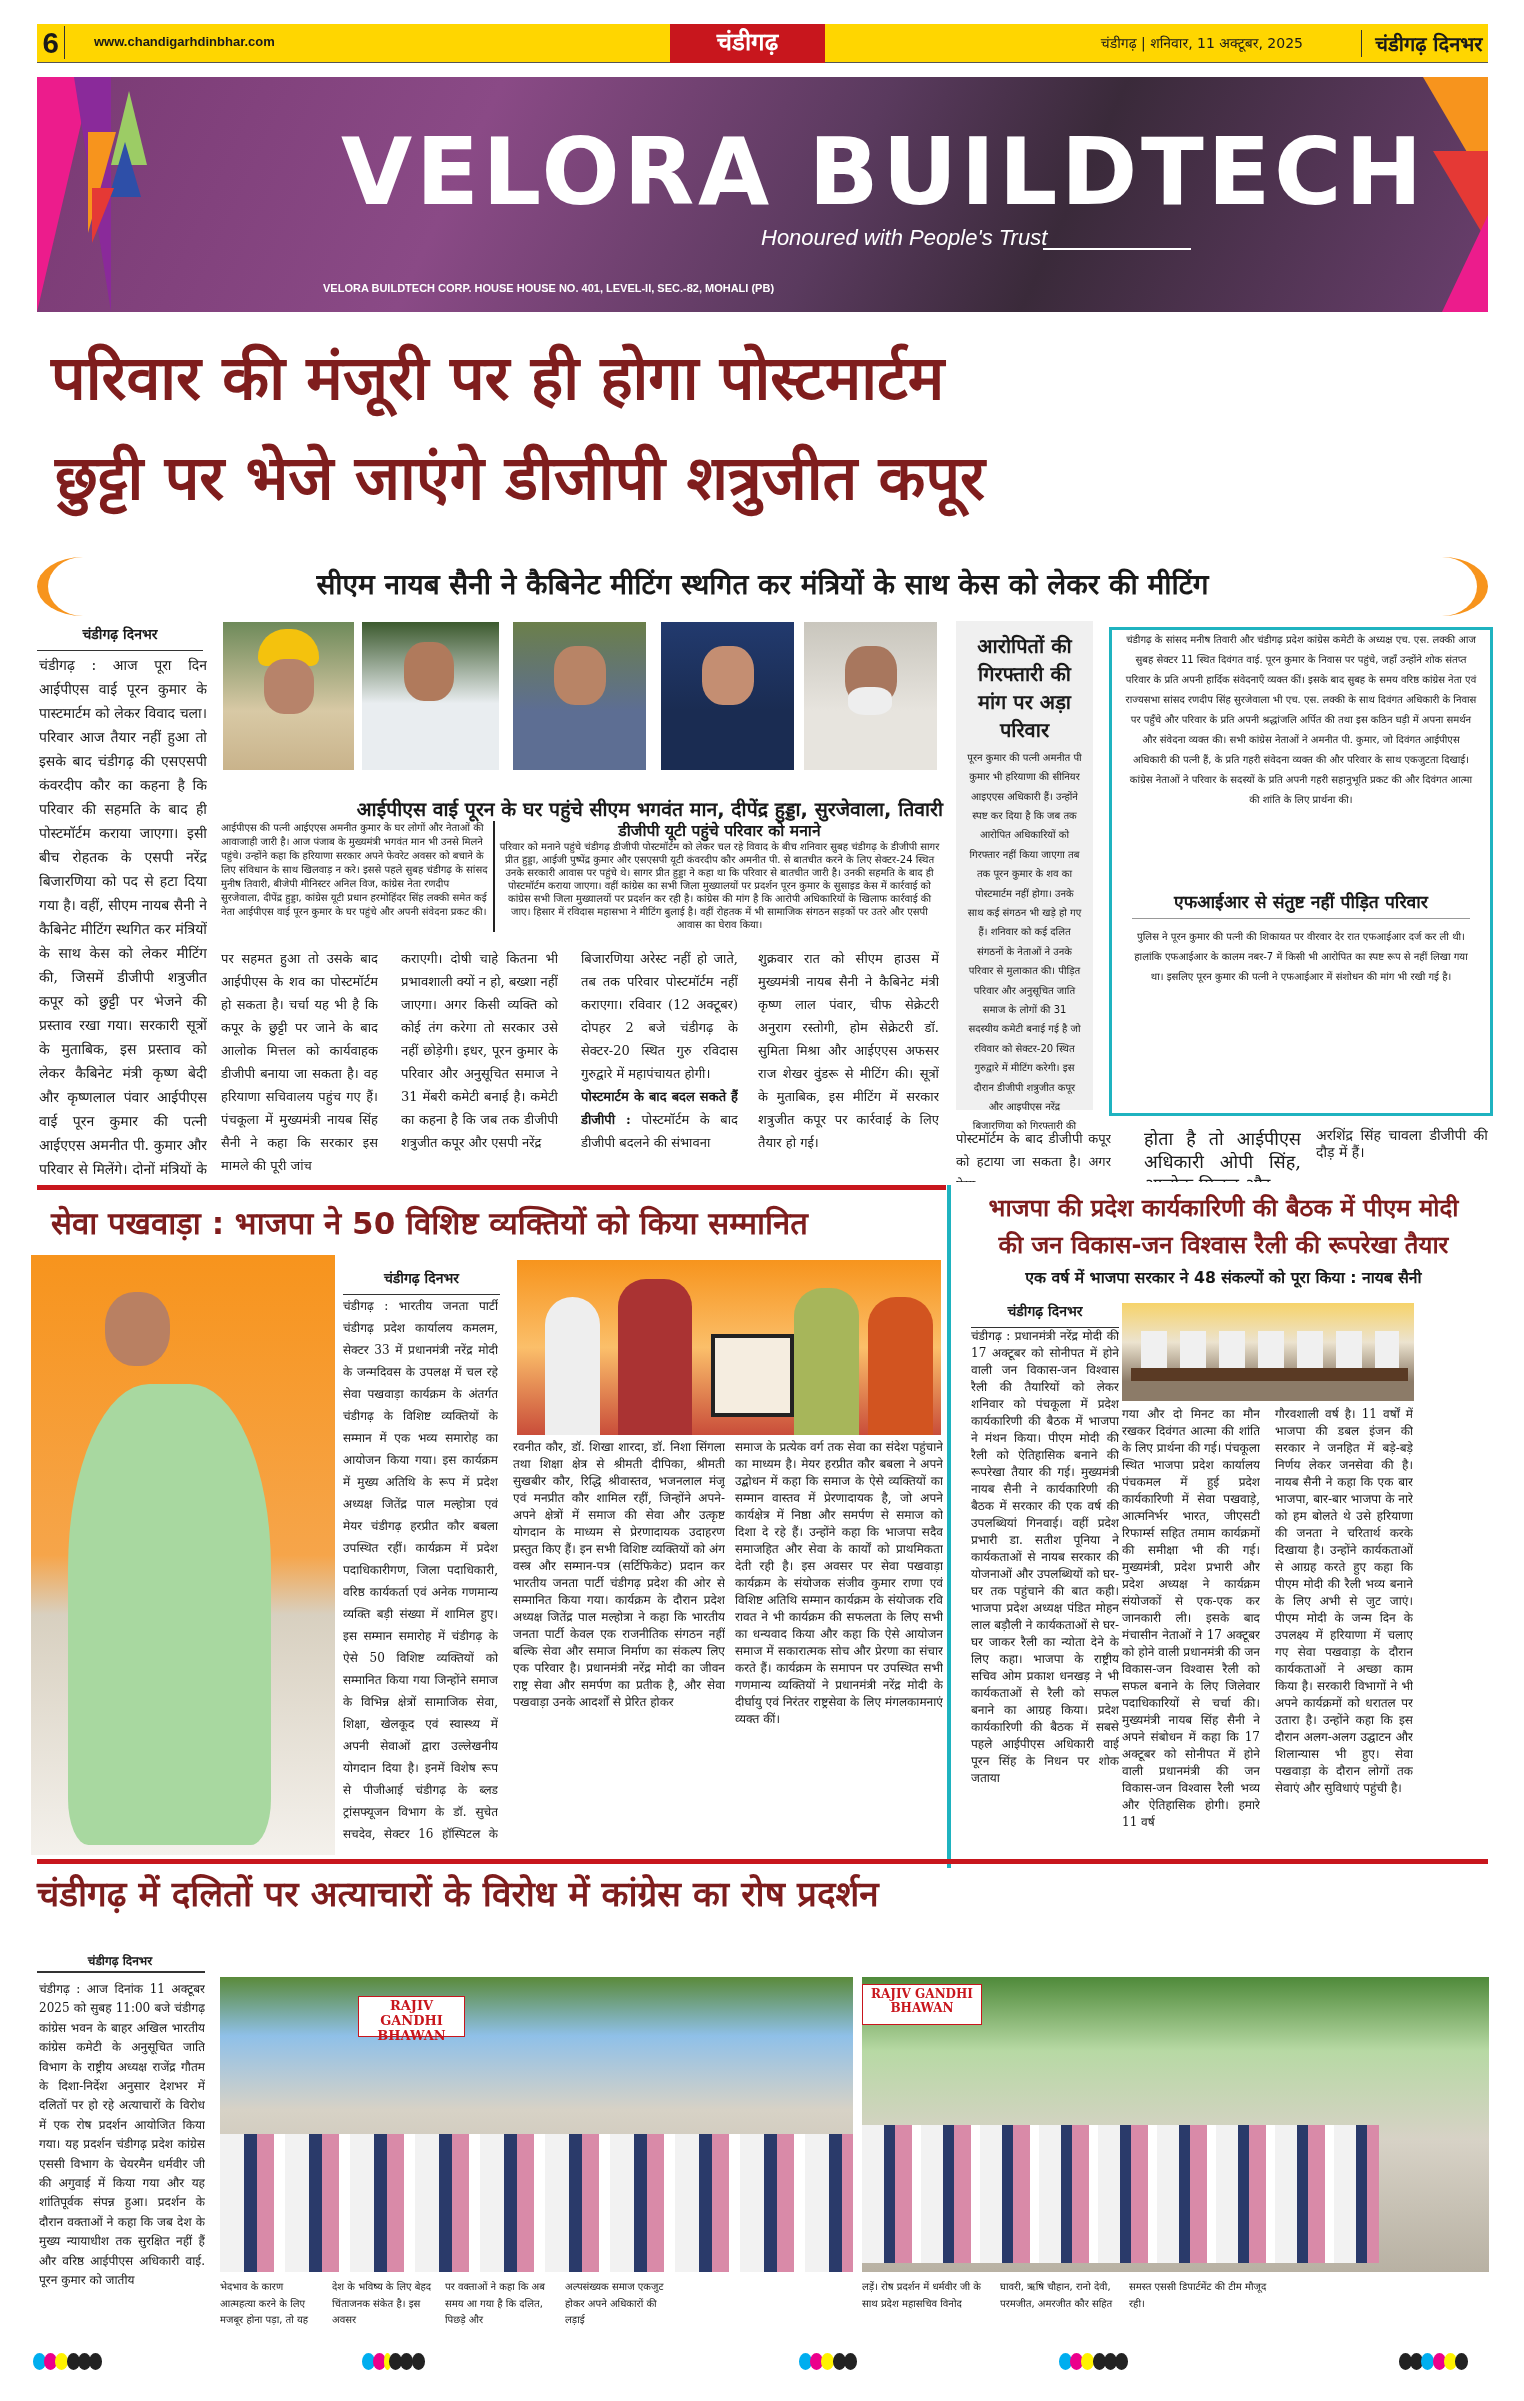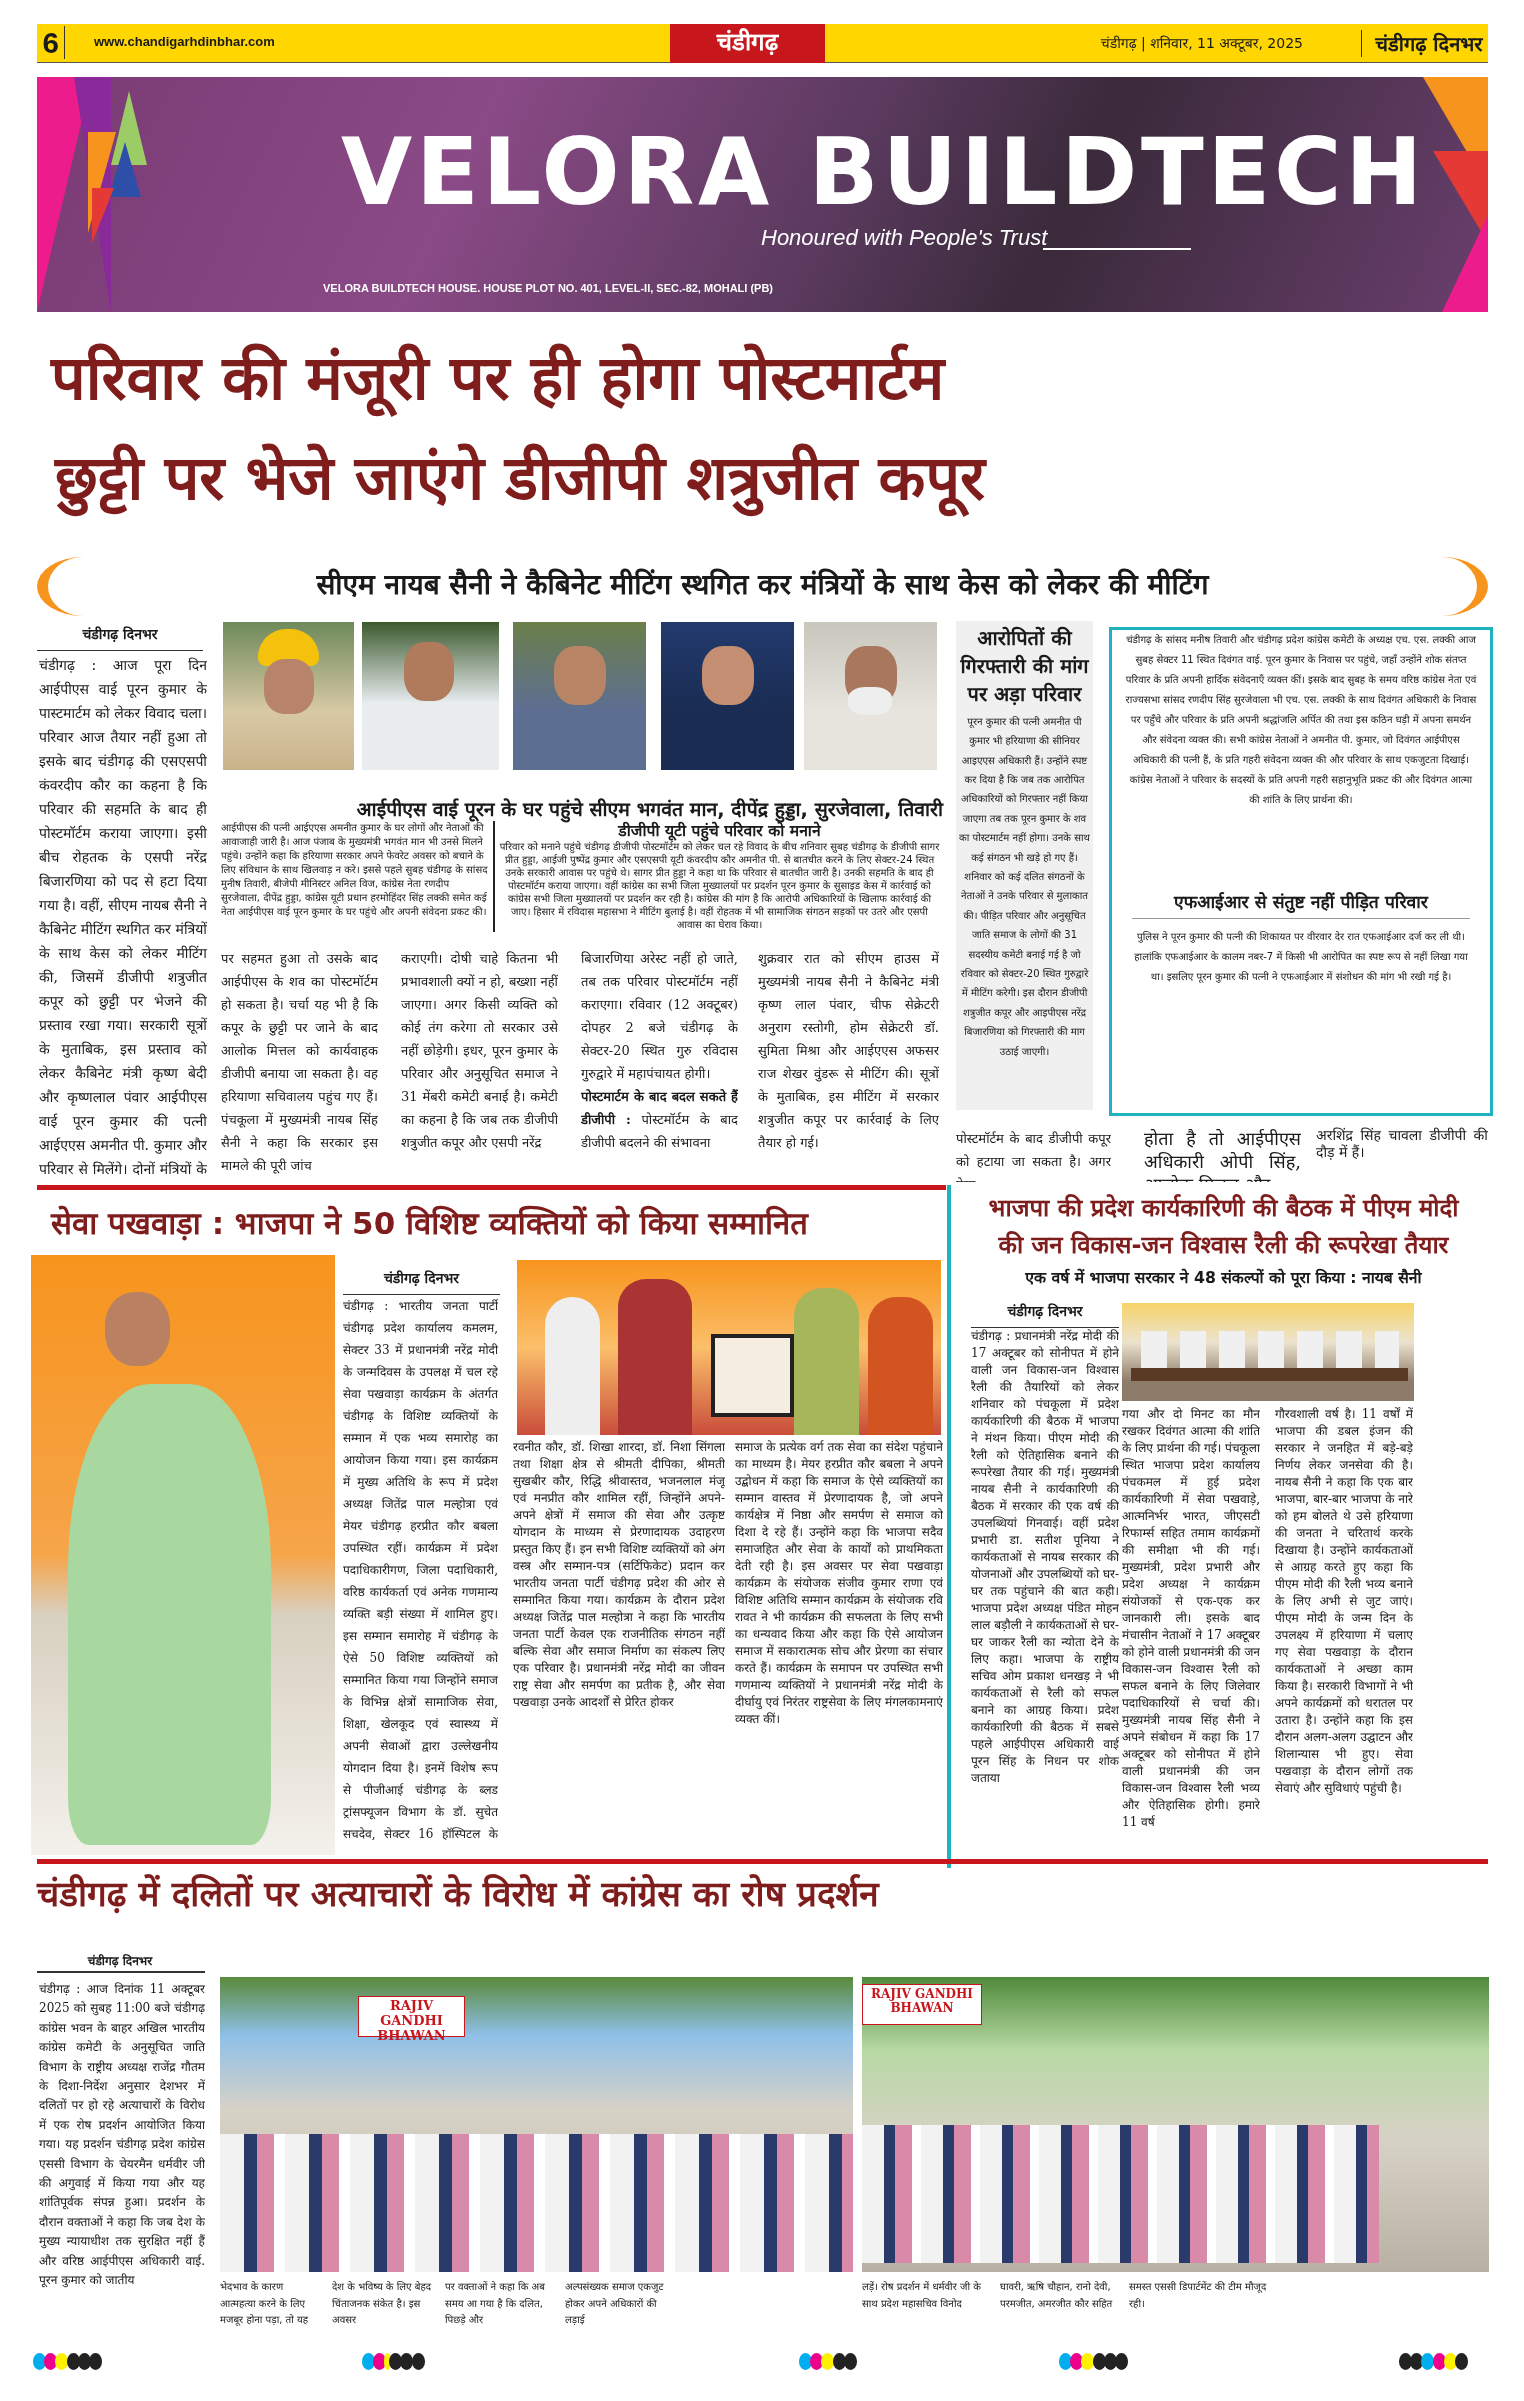--- a/index.html
+++ b/index.html
@@ -51,21 +51,21 @@
   <div class="tri" style="left:74px;top:14px;border-left:18.5px solid transparent;border-right:18.5px solid transparent;border-bottom:74px solid #9ccc65"></div>
   <div class="tri" style="left:51px;top:55px;border-left:28px solid #f7941d;border-bottom:101px solid transparent"></div>
   <div class="tri" style="left:72px;top:65px;border-left:16.6px solid transparent;border-right:16.6px solid transparent;border-bottom:55px solid #2e4fa8"></div>
   <div class="tri" style="left:55px;top:111px;border-left:22px solid #e53935;border-bottom:55px solid transparent"></div>
   <div class="tri" style="right:0;top:0;border-right:65px solid #f7941d;border-bottom:111px solid transparent"></div>
   <div class="tri" style="right:0;top:74px;border-right:55px solid #e53935;border-bottom:92px solid transparent"></div>
   <div class="tri" style="right:0;top:138px;border-right:46px solid #ec1c8c;border-top:97px solid transparent"></div>
   <div id="ad-name" class="abs">VELORA BUILDTECH</div>
   <div id="ad-tag" class="abs">Honoured with People's Trust</div>
   <div id="ad-line" class="abs"></div>
-  <div id="ad-addr" class="abs">VELORA BUILDTECH  HOUSE. HOUSE PLOT NO. 401, LEVEL-II, SEC.-82, MOHALI (PB)</div>
+  <div id="ad-addr" class="abs">VELORA BUILDTECH  CORP. HOUSE HOUSE NO. 401, LEVEL-II, SEC.-82, MOHALI (PB)</div>
 </div>
 
 <div id="h1a" class="abs hl">परिवार की मंजूरी पर ही होगा पोस्टमार्टम</div>
 <div id="h1b" class="abs hl">छुट्टी पर भेजे जाएंगे डीजीपी शत्रुजीत कपूर</div>
 <div id="subbar" class="abs">सीएम नायब सैनी ने कैबिनेट मीटिंग स्थगित कर मंत्रियों के साथ केस को लेकर की मीटिंग</div>
 
 <div class="abs byline" style="left:37px;top:624px;width:166px">चंडीगढ़ दिनभर</div>
 <div class="abs col" style="left:39px;top:653px;width:168px;height:535px;overflow:hidden">चंडीगढ़ : आज पूरा दिन आईपीएस वाई पूरन कुमार के पास्टमार्टम को लेकर विवाद चला। परिवार आज तैयार नहीं हुआ तो इसके बाद चंडीगढ़ की एसएसपी कंवरदीप कौर का कहना है कि परिवार की सहमति के बाद ही पोस्टमॉर्टम कराया जाएगा। इसी बीच रोहतक के एसपी नरेंद्र बिजारणिया को पद से हटा दिया गया है। वहीं, सीएम नायब सैनी ने कैबिनेट मीटिंग स्थगित कर मंत्रियों के साथ केस को लेकर मीटिंग की, जिसमें डीजीपी शत्रुजीत कपूर को छुट्टी पर भेजने की प्रस्ताव रखा गया। सरकारी सूत्रों के मुताबिक, इस प्रस्ताव को लेकर कैबिनेट मंत्री कृष्ण बेदी और कृष्णलाल पंवार आईपीएस वाई पूरन कुमार की पत्नी आईएएस अमनीत पी. कुमार और परिवार से मिलेंगे। दोनों मंत्रियों के साथ सीएम के सीपीएस राजेश खुल्लर, सीएम के प्रधान सचिव और गृह सचिव सुमिता मिश्रा भी मौजूद रहेंगी। यदि परिवार प्रस्ताव</div>
 
 <div class="abs photo" style="left:223px;top:622px;width:131px;height:148px;background:linear-gradient(#6e8a5a,#d8c9a5 60%,#c9b38b)">
@@ -96,21 +96,21 @@
 <div class="abs col" style="left:401px;top:947px;width:157px;height:235px;overflow:hidden;font-size:13px;line-height:23px">कराएगी। दोषी चाहे कितना भी प्रभावशाली क्यों न हो, बख्शा नहीं जाएगा। अगर किसी व्यक्ति को कोई तंग करेगा तो सरकार उसे नहीं छोड़ेगी। इधर, पूरन कुमार के परिवार और अनुसूचित समाज ने 31 मेंबरी कमेटी बनाई है। कमेटी का कहना है कि जब तक डीजीपी शत्रुजीत कपूर और एसपी नरेंद्र</div>
 <div class="abs col" style="left:581px;top:947px;width:157px;height:235px;overflow:hidden;font-size:13px;line-height:23px">
   <span>बिजारणिया अरेस्ट नहीं हो जाते, तब तक परिवार पोस्टमॉर्टम नहीं कराएगा। रविवार (12 अक्टूबर) दोपहर 2 बजे चंडीगढ़ के सेक्टर-20 स्थित गुरु रविदास गुरुद्वारे में महापंचायत होगी।</span><br>
   <b>पोस्टमार्टम के बाद बदल सकते हैं डीजीपी :</b><span> पोस्टमॉर्टम के बाद डीजीपी बदलने की संभावना</span>
 </div>
 <div class="abs col" style="left:758px;top:947px;width:181px;height:235px;overflow:hidden;font-size:13px;line-height:23px">शुक्रवार रात को सीएम हाउस में मुख्यमंत्री नायब सैनी ने कैबिनेट मंत्री कृष्ण लाल पंवार, चीफ सेक्रेटरी अनुराग रस्तोगी, होम सेक्रेटरी डॉ. सुमिता मिश्रा और आईएएस अफसर राज शेखर वुंडरू से मीटिंग की। सूत्रों के मुताबिक, इस मीटिंग में सरकार शत्रुजीत कपूर पर कार्रवाई के लिए तैयार हो गई।</div>
 <div class="abs col" style="left:956px;top:1127px;width:155px;height:55px;overflow:hidden;font-size:13px;line-height:23px">पोस्टमॉर्टम के बाद डीजीपी कपूर को हटाया जा सकता है। अगर ऐसा</div>
 <div class="abs col" style="left:1144px;top:1127px;width:157px;height:55px;overflow:hidden;font-size:18px;line-height:23px">होता है तो आईपीएस अधिकारी ओपी सिंह, आलोक मित्तल और</div>
 <div class="abs col" style="left:1316px;top:1127px;width:172px;height:55px;overflow:hidden;font-size:14px;line-height:17px">अरशिंद्र सिंह चावला डीजीपी की दौड़ में हैं।</div>
 
-<div class="abs" style="left:956px;top:621px;width:137px;height:489px;background:#f0f0f0;padding:3px">
+<div class="abs" style="left:956px;top:621px;width:137px;height:489px;background:#f0f0f0;padding:11px">
   <div style="font:bold 20px/28px 'DejaVu Sans',sans-serif;text-align:center">आरोपितों की गिरफ्तारी की मांग पर अड़ा परिवार</div>
   <div style="font:10px/19.4px 'DejaVu Sans',sans-serif;text-align:center;margin-top:3.7px;height:387px;overflow:hidden">पूरन कुमार की पत्नी अमनीत पी कुमार भी हरियाणा की सीनियर आइएएस अधिकारी हैं। उन्होंने स्पष्ट कर दिया है कि जब तक आरोपित अधिकारियों को गिरफ्तार नहीं किया जाएगा तब तक पूरन कुमार के शव का पोस्टमार्टम नहीं होगा। उनके साथ कई संगठन भी खड़े हो गए हैं। शनिवार को कई दलित संगठनों के नेताओं ने उनके परिवार से मुलाकात की। पीड़ित परिवार और अनुसूचित जाति समाज के लोगों की 31 सदस्यीय कमेटी बनाई गई है जो रविवार को सेक्टर-20 स्थित गुरुद्वारे में मीटिंग करेगी। इस दौरान डीजीपी शत्रुजीत कपूर और आइपीएस नरेंद्र बिजारणिया को गिरफ्तारी की माग उठाई जाएगी।</div>
 </div>
 
 <div class="abs" style="left:1109px;top:627px;width:295px;height:0"></div>
 <div class="abs" style="left:1109px;top:627px;width:384px;height:489px;border:3.7px solid #1fb3c0;border-top-width:3.7px">
   <div style="font:10px/20px 'DejaVu Sans',sans-serif;text-align:center;padding:0 13px;height:244px;overflow:hidden">चंडीगढ़ के सांसद मनीष तिवारी और चंडीगढ़ प्रदेश कांग्रेस कमेटी के अध्यक्ष एच. एस. लक्की आज सुबह सेक्टर 11 स्थित दिवंगत वाई. पूरन कुमार के निवास पर पहुंचे, जहाँ उन्होंने शोक संतप्त परिवार के प्रति अपनी हार्दिक संवेदनाएँ व्यक्त कीं। इसके बाद सुबह के समय वरिष्ठ कांग्रेस नेता एवं राज्यसभा सांसद रणदीप सिंह सुरजेवाला भी एच. एस. लक्की के साथ दिवंगत अधिकारी के निवास पर पहुँचे और परिवार के प्रति अपनी श्रद्धांजलि अर्पित की तथा इस कठिन घड़ी में अपना समर्थन और संवेदना व्यक्त की। सभी कांग्रेस नेताओं ने अमनीत पी. कुमार, जो दिवंगत आईपीएस अधिकारी की पत्नी हैं, के प्रति गहरी संवेदना व्यक्त की और परिवार के साथ एकजुटता दिखाई। कांग्रेस नेताओं ने परिवार के सदस्यों के प्रति अपनी गहरी सहानुभूति प्रकट की और दिवंगत आत्मा की शांति के लिए प्रार्थना की।</div>
   <div style="font:bold 17.5px 'DejaVu Sans',sans-serif;text-align:center;margin:14.8px 20px 0;border-bottom:1.8px solid #999;padding-bottom:5.5px">एफआईआर से संतुष्ट नहीं पीड़ित परिवार</div>
   <div style="font:10px/20px 'DejaVu Sans',sans-serif;text-align:center;padding:7.4px 22px">पुलिस ने पूरन कुमार की पत्नी की शिकायत पर वीरवार देर रात एफआईआर दर्ज कर ली थी। हालांकि एफआईआर के कालम नबर-7 में किसी भी आरोपित का स्पष्ट रूप से नहीं लिखा गया था। इसलिए पूरन कुमार की पत्नी ने एफआईआर में संशोधन की मांग भी रखी गई है।</div>
 </div>

